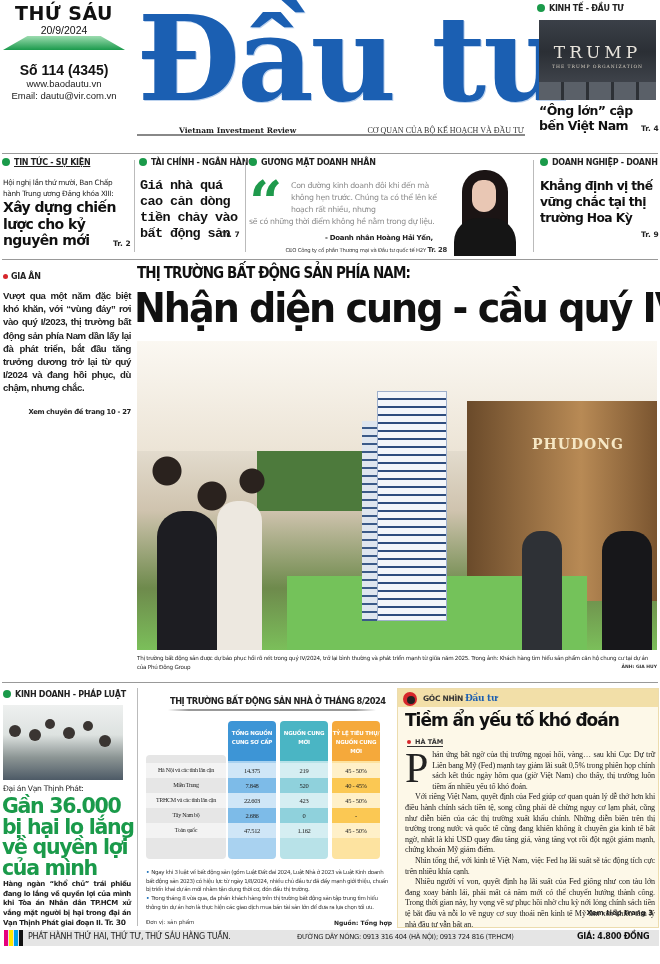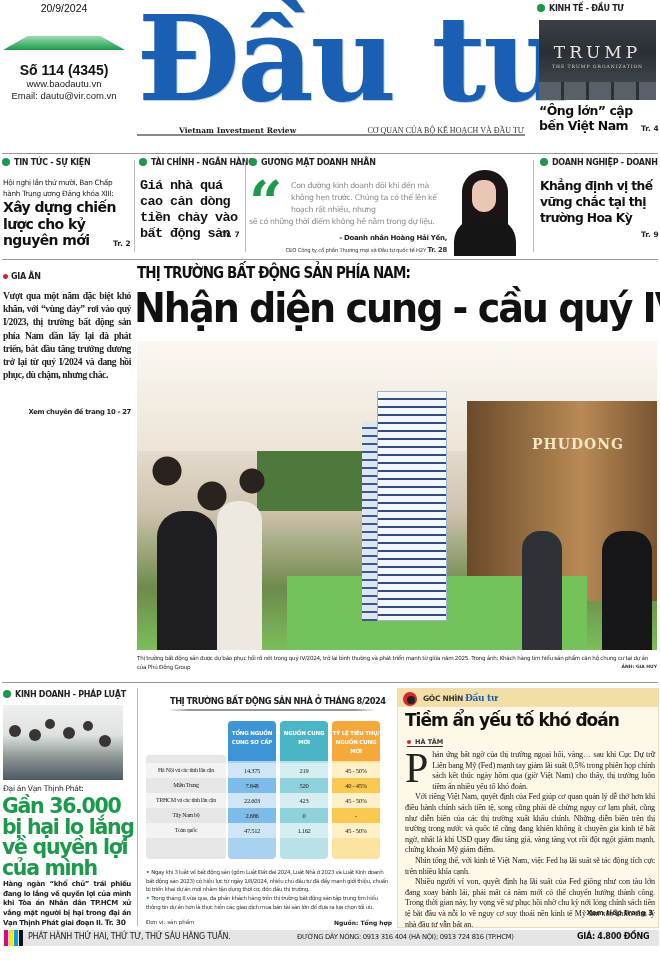--- a/index.html
+++ b/index.html
@@ -28,51 +28,51 @@
   #kt { left: 537px; top: 4px; width: 120px; }
   #kt-img { left: 539px; top: 20px; width: 117px; height: 80px; background: linear-gradient(180deg, #3b4048 0%, #2b2f35 40%, #4a4f57 100%); overflow: hidden; }
   #kt-img .trump { position: absolute; left: 0; right: 0; top: 22px; text-align: center; font-family: "DejaVu Serif", serif; font-size: 17px; letter-spacing: 4px; color: #e8e4dc; }
   #kt-img .org { position: absolute; left: 0; right: 0; top: 44px; text-align: center; font-family: "DejaVu Serif", serif; font-size: 4.5px; letter-spacing: 1px; color: #d8d2c4; }
   #kt-img .bar { position: absolute; left: 0; right: 0; top: 62px; height: 18px; background: repeating-linear-gradient(90deg, #5a6068 0 22px, #2d3136 22px 25px); }
   #kt-title { left: 539px; top: 103px; width: 120px; font-family: "DejaVu Sans", sans-serif; font-weight: bold; font-size: 12.5px; line-height: 15px; letter-spacing: -0.5px; color: #111; }
   #kt-tr { left: 641px; top: 124px; text-align: center; }
 
   
   .vrule { width: 1px; background: #bbb; }
-  #tt { left: 2px; top: 158px; width: 128px; }
+  #tt { left: 2px; top: 158px; width: 128px; text-decoration: underline; }
   #tt-sub { left: 3px; top: 178px; width: 128px; font-family: "DejaVu Sans", sans-serif; font-size: 7.3px; line-height: 10.5px; color: #222; letter-spacing: -0.3px; }
   #tt-title { left: 3px; top: 199px; width: 128px; font-family: "DejaVu Sans", sans-serif; font-weight: bold; font-size: 14px; line-height: 16.5px; letter-spacing: -0.6px; color: #111; }
   #tt-tr { left: 113px; top: 239px; }
 
   #tc { left: 139px; top: 158px; width: 105px; }
   #tc-title { left: 140px; top: 178px; width: 108px; font-family: Liberation Mono, monospace; font-weight: bold; font-size: 13.5px; line-height: 16px; letter-spacing: -0.6px; color: #111; }
   #tc-tr { left: 222px; top: 230px; }
 
   #gm { left: 249px; top: 158px; width: 200px; }
   #gm-quote-mark { left: 249px; top: 178px; font-family: "DejaVu Serif", serif; font-weight: bold; font-size: 58px; line-height: 50px; color: #1f9a4c; }
   #gm-quote { left: 249px; top: 180px; width: 197px; font-family: "DejaVu Sans", sans-serif; font-size: 7.8px; line-height: 12px; color: #8a8a8a; letter-spacing: -0.3px; }
   #gm-quote .indent { display: block; padding-left: 42px; }
-  #gm-author { left: 325px; top: 234px; width: 122px; text-align: right; font-family: "DejaVu Sans", sans-serif; font-weight: bold; font-size: 7px; color: #222; letter-spacing: -0.3px; }
+  #gm-author { left: 325px; top: 234px; width: 122px; text-align: left; font-family: "DejaVu Sans", sans-serif; font-weight: bold; font-size: 7px; color: #222; letter-spacing: -0.3px; }
   #gm-role { left: 249px; top: 246px; width: 198px; text-align: right; font-family: "DejaVu Sans", sans-serif; font-size: 5.3px; color: #333; letter-spacing: -0.2px; }
   #gm-role b { font-size: 6.8px; }
   #gm-photo { left: 450px; top: 166px; width: 70px; height: 90px; background: #fff; overflow: hidden; }
   #gm-photo .hair { position: absolute; left: 12px; top: 4px; width: 46px; height: 70px; background: #1b1414; border-radius: 22px 22px 8px 8px; }
   #gm-photo .face { position: absolute; left: 22px; top: 14px; width: 24px; height: 32px; background: #e9c7b4; border-radius: 12px 12px 14px 14px; }
   #gm-photo .body { position: absolute; left: 4px; top: 52px; width: 62px; height: 40px; background: #151515; border-radius: 24px 24px 0 0; }
 
   #dn { left: 540px; top: 158px; width: 120px; }
   #dn-title { left: 540px; top: 178px; width: 120px; font-family: "DejaVu Sans", sans-serif; font-weight: bold; font-size: 12.3px; line-height: 16px; letter-spacing: -0.6px; color: #111; }
   #dn-tr { left: 641px; top: 230px; }
 
   .hrule { height: 1px; background: #999; }
 
   
   #ga { left: 3px; top: 272px; }
   #ga .redsq { display: inline-block; width: 5px; height: 5px; background: #d6262b; border-radius: 50%; margin-right: 3px; vertical-align: middle; }
-  #ga-text { left: 3px; top: 289px; width: 128px; font-family: Liberation Serif, serif; font-weight: bold; font-size: 9.6px; line-height: 13.2px; text-align: justify; color: #222; letter-spacing: -0.4px; }
+  #ga-text { left: 3px; top: 289px; width: 128px; font-family: Liberation Sans, sans-serif; font-weight: bold; font-size: 9.6px; line-height: 13.2px; text-align: justify; color: #222; letter-spacing: -0.4px; }
   #ga-more { left: 3px; top: 408px; width: 128px; text-align: right; font-family: "DejaVu Sans", sans-serif; font-weight: bold; font-size: 6.8px; color: #222; letter-spacing: -0.3px; }
 
   
   #hl-kicker { left: 137px; top: 264px; font-family: "DejaVu Sans", sans-serif; font-weight: bold; font-size: 15px; letter-spacing: -1px; color: #111; white-space: nowrap; transform: scaleX(0.9); transform-origin: left; }
   #hl-title { left: 134px; top: 283px; font-family: "DejaVu Sans", sans-serif; font-weight: bold; font-size: 41px; letter-spacing: -2.2px; color: #111; white-space: nowrap; line-height: 50px; transform: scaleX(0.93); transform-origin: left; }
 
   
   #main-photo { left: 137px; top: 341px; width: 520px; height: 309px; overflow: hidden; background: linear-gradient(180deg, #f3eee6 0%, #e8e2d6 30%, #cfc3ae 55%, #6e8a4c 80%, #7bbf5a 100%); padding-left: 48px; }
   #main-photo .ceiling { position: absolute; left: 0; top: 0; right: 0; height: 110px; background: linear-gradient(180deg, #fbf8f2, #ece4d6); }
   #main-photo .green-wall { position: absolute; left: 120px; top: 110px; width: 120px; height: 60px; background: #4d7a3c; }
@@ -133,20 +133,21 @@
   #cmyk { left: 4px; top: 930px; width: 20px; height: 16px; }
   #cmyk span { display: inline-block; width: 4px; height: 16px; margin-right: 1px; }
   #footer-left { left: 28px; top: 932px; font-family: "DejaVu Sans", sans-serif; font-size: 8px; color: #222; letter-spacing: -0.3px; }
   #footer-mid { left: 297px; top: 933px; font-family: "DejaVu Sans", sans-serif; font-size: 6.8px; color: #222; letter-spacing: -0.3px; }
   #footer-right { left: 577px; top: 932px; font-family: "DejaVu Sans", sans-serif; font-weight: bold; font-size: 8px; color: #111; letter-spacing: -0.3px; }
 </style>
 </head>
 <body>
 
 <div id="date-box" class="abs">
+  <div id="date-day">THỨ SÁU</div>
   <div id="date-num">20/9/2024</div>
   <div id="date-bar"></div>
 </div>
 <div id="issue" class="abs">
   <div id="issue-no">Số 114 (4345)</div>
   <div id="issue-web">www.baodautu.vn</div>
   <div id="issue-email">Email: dautu@vir.com.vn</div>
 </div>
 
 <div id="logo" class="abs">Đầu tư</div>

